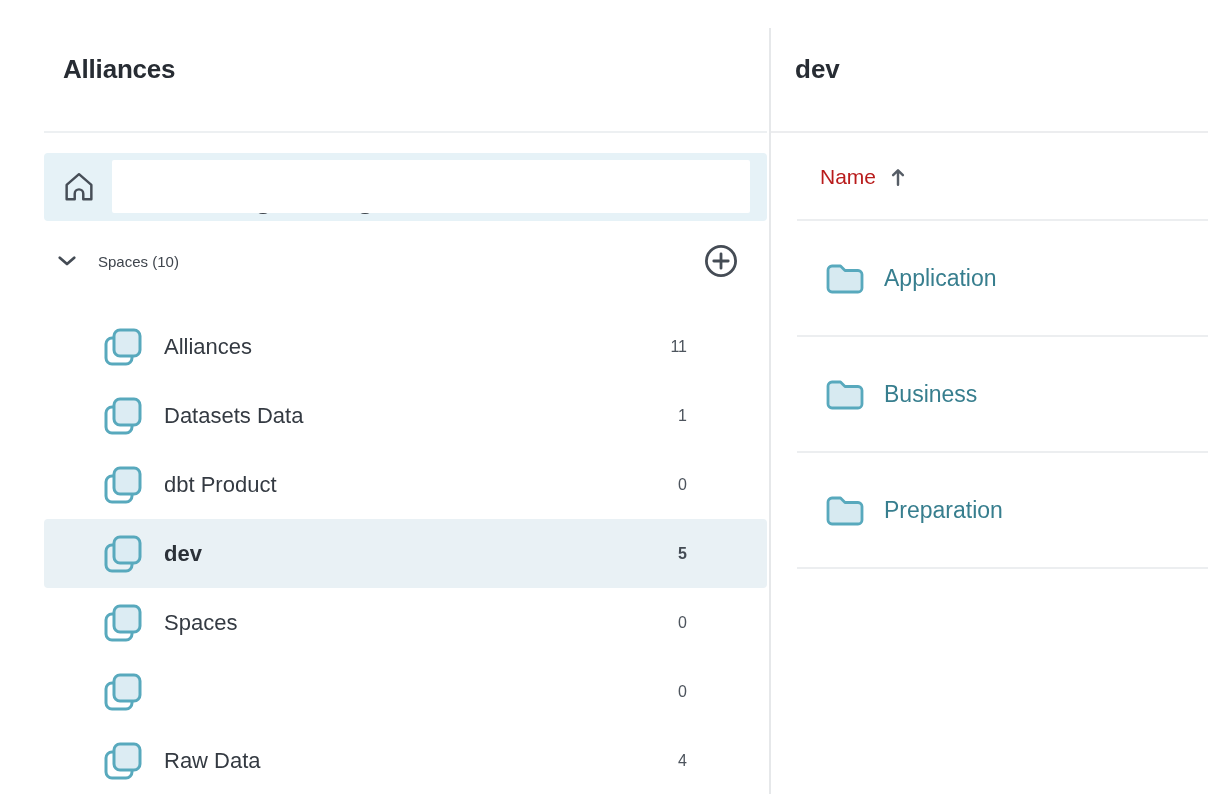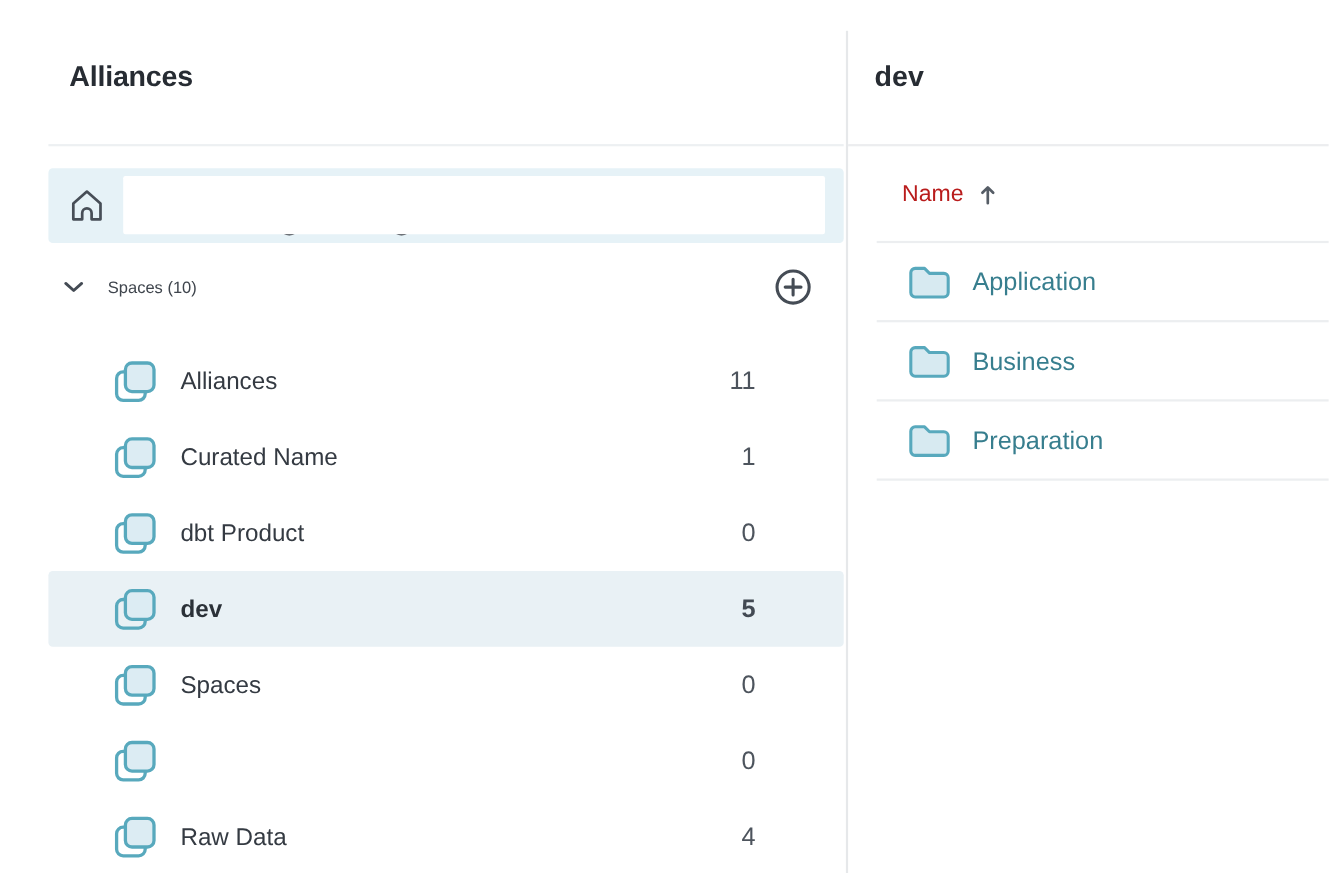--- a/index.html
+++ b/index.html
@@ -29,21 +29,21 @@
   .chevron-wrap { margin-left:14px; display:flex; align-items:center; cursor:pointer; }
   .spaces-label { margin-left:22px; font-size:15px; color:#3f454d; }
   .add-btn { margin-left:auto; margin-right:28px; width:36px; height:36px; border:none;
              background:transparent; padding:0; display:flex; align-items:center;
              justify-content:center; cursor:pointer; }
 
   .space-list { position:absolute; left:44px; top:292px; width:723px; }
   .space-row { height:69px; display:flex; align-items:center; border-radius:4px; cursor:pointer; }
   .space-row .sp-icon { margin-left:57px; flex:0 0 auto; display:block; }
   .space-name { margin-left:19px; font-size:22px; color:#343a42; }
-  .space-count { margin-left:auto; margin-right:80px; font-size:23px; color:#4d545d; }
+  .space-count { margin-left:auto; margin-right:80px; font-size:16px; color:#4d545d; }
   .space-row.selected { background:#e9f1f5; }
   .space-row.selected .space-name { font-weight:700; color:#2b3138; }
   .space-row.selected .space-count { font-weight:600; color:#434a53; }
 
   
   .v-divider { position:absolute; left:769px; top:8px; width:2px; height:786px;
                background:#e6e8ea; }
 
   
   .main-panel { position:absolute; left:771px; top:0; width:437px; height:794px; }
@@ -51,21 +51,21 @@
                 color:#272c33; }
   .main-top-divider { position:absolute; left:0; right:0; top:111px; height:2px;
                       background:#ecedef; }
   .table-header { position:absolute; left:49px; top:136px; height:42px;
                   display:flex; align-items:center; cursor:pointer; }
   .col-label { font-size:21px; color:#b91c1c; }
   .sort-arrow { margin-left:14px; display:flex; align-items:center; }
   .header-divider { position:absolute; left:26px; right:0; top:199px; height:2px;
                     background:#eceef0; }
   .folder-rows { position:absolute; left:26px; right:0; top:201px; }
-  .folder-row { height:72px; display:flex; align-items:center;
+  .folder-row { height:116px; display:flex; align-items:center;
                 border-bottom:2px solid #eceef0; cursor:pointer; }
   .folder-row .fo-icon { margin-left:28px; flex:0 0 auto; display:block; }
   .folder-name { margin-left:19px; font-size:23px; color:#377e8e; }
 </style>
 </head>
 <body>
 
 <div class="app">
 
   <aside class="left-panel">
@@ -105,21 +105,21 @@
         </svg>
         <span class="space-name">Alliances</span>
         <span class="space-count">11</span>
       </div>
 
       <div class="space-row">
         <svg class="sp-icon" width="44" height="44" viewBox="0 0 44 44">
           <rect x="5" y="13" width="26" height="26" rx="6" fill="none" stroke="#58a9bd" stroke-width="3"></rect>
           <rect x="13" y="5" width="26" height="26" rx="6" fill="#dcecf3" stroke="#58a9bd" stroke-width="3"></rect>
         </svg>
-        <span class="space-name">Curated Name</span>
+        <span class="space-name">Datasets Data</span>
         <span class="space-count">1</span>
       </div>
 
       <div class="space-row">
         <svg class="sp-icon" width="44" height="44" viewBox="0 0 44 44">
           <rect x="5" y="13" width="26" height="26" rx="6" fill="none" stroke="#58a9bd" stroke-width="3"></rect>
           <rect x="13" y="5" width="26" height="26" rx="6" fill="#dcecf3" stroke="#58a9bd" stroke-width="3"></rect>
         </svg>
         <span class="space-name">dbt Product</span>
         <span class="space-count">0</span>

